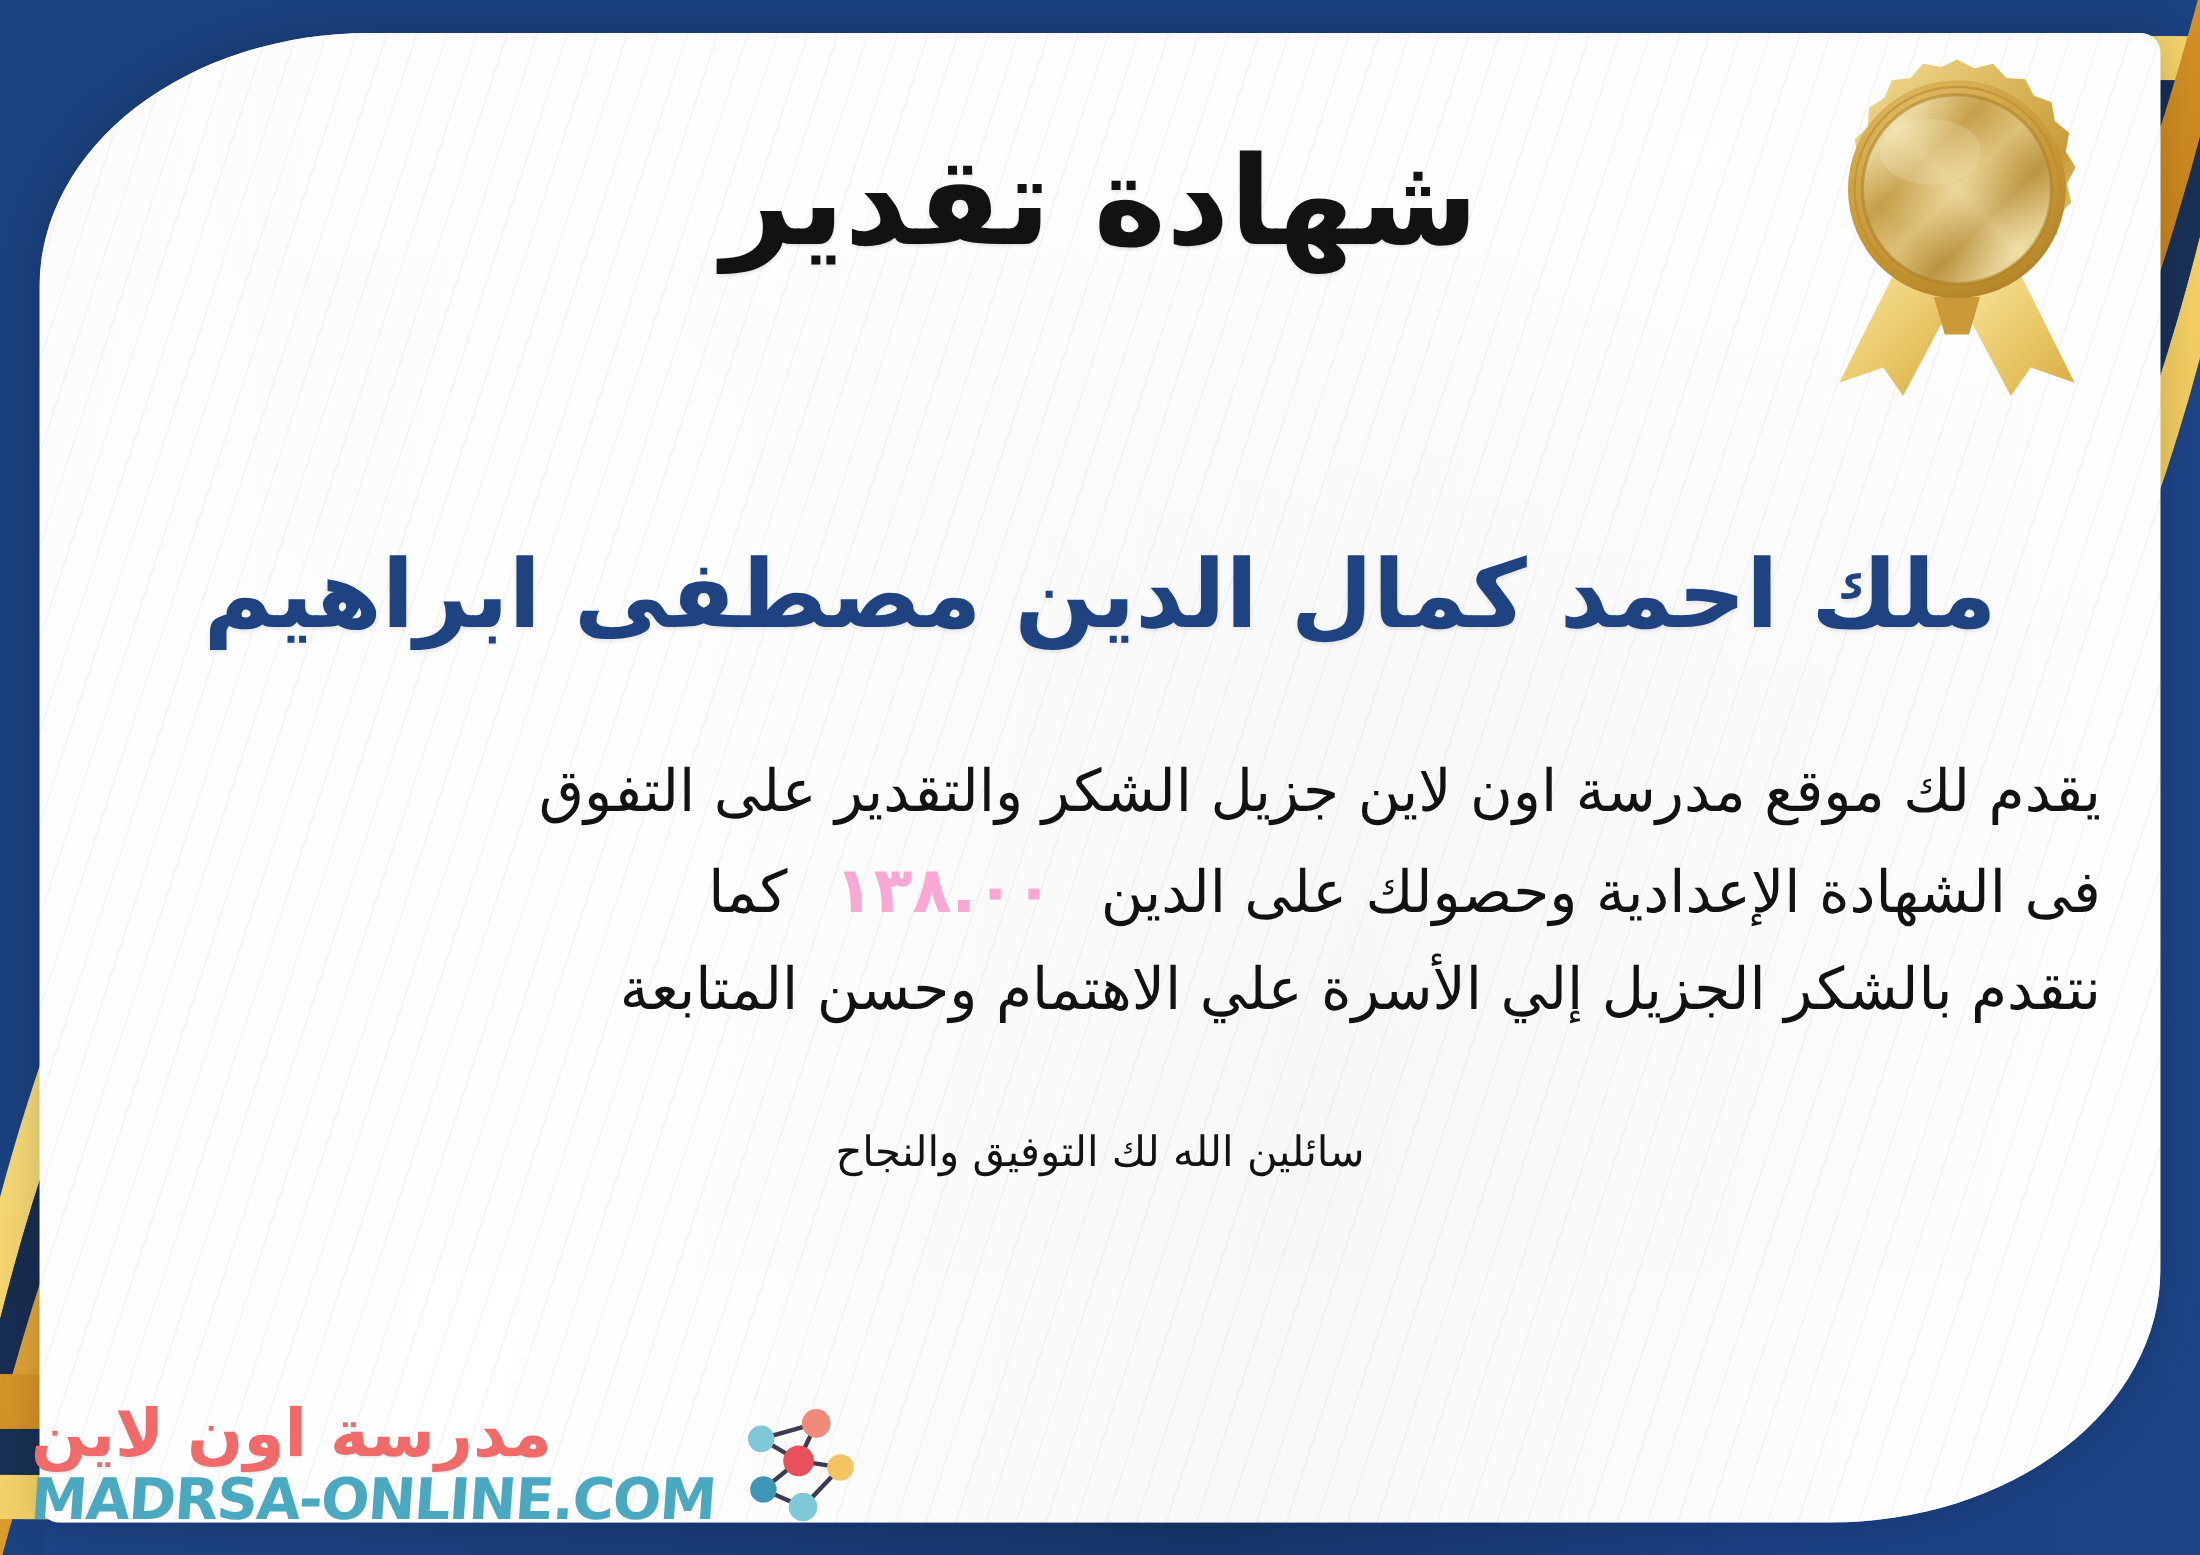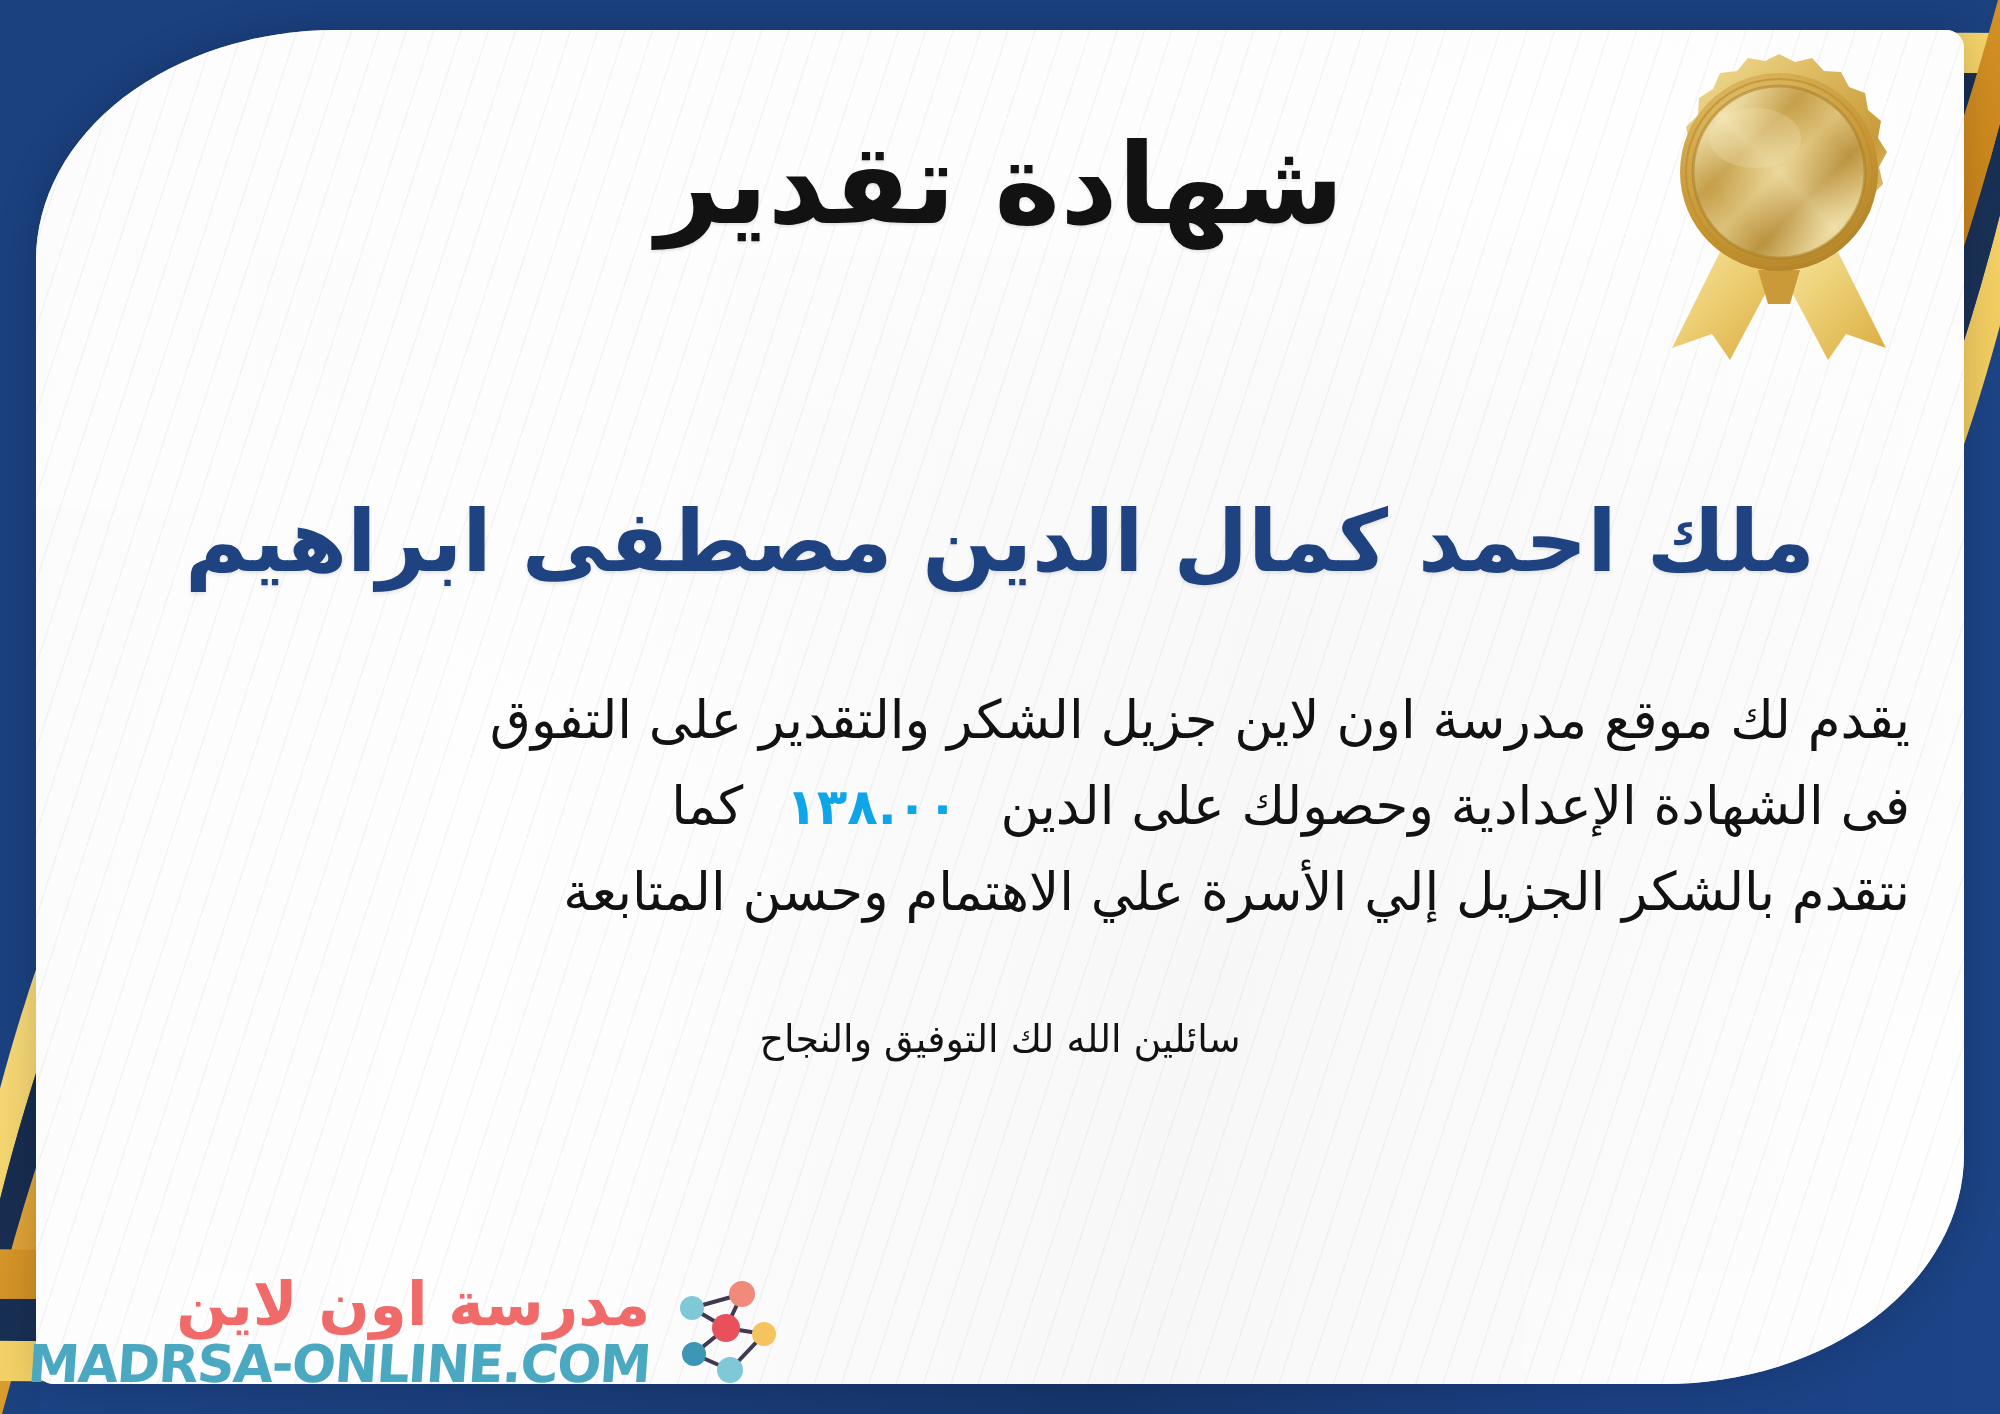--- a/index.html
+++ b/index.html
@@ -91,23 +91,23 @@
     margin-top:88px;
     width:1820px;
     text-align:right;
     color:#121212;
     font-size:53px;
     line-height:1.62;
     font-weight:400;
   }
   .body-line{ white-space:normal; }
   .grade{
-    color:#0ea5e9;
-    font-weight:700;
-    font-size:50px;
+    color:#f9a8d4;
+    font-weight:700;
+    font-size:58px;
     padding:0 26px;
     display:inline-block;
   }
 
   .closing{
     margin-top:76px;
     font-size:38px;
     color:#121212;
     line-height:1.5;
     text-align:center;
@@ -124,21 +124,21 @@
   .logo{
     position:absolute;
     left:28px; bottom:22px;
     display:flex;
     align-items:center;
     gap:14px;
     direction:ltr;
   }
   .logo-text{
     display:flex; flex-direction:column;
-    align-items:flex-end;
+    align-items:flex-start;
     line-height:1;
   }
   .logo-ar{
     direction:rtl;
     font-size:60px;
     font-weight:700;
     color:#ef6a68;
     letter-spacing:-1px;
     margin-bottom:4px;
     text-shadow:0 1px 1px rgba(0,0,0,.07);

